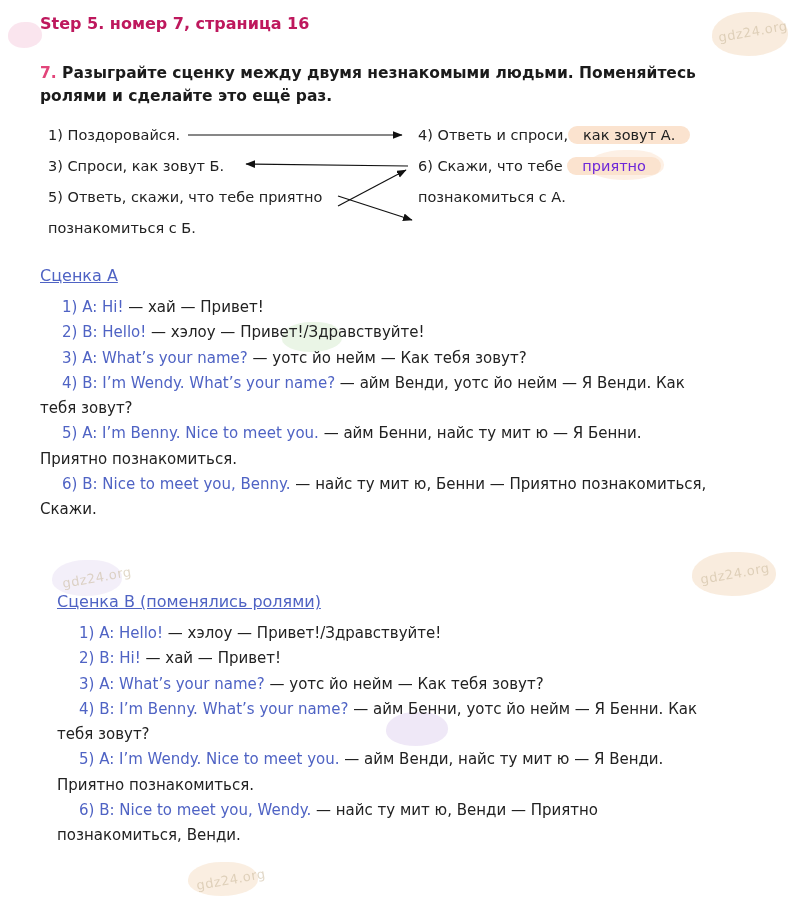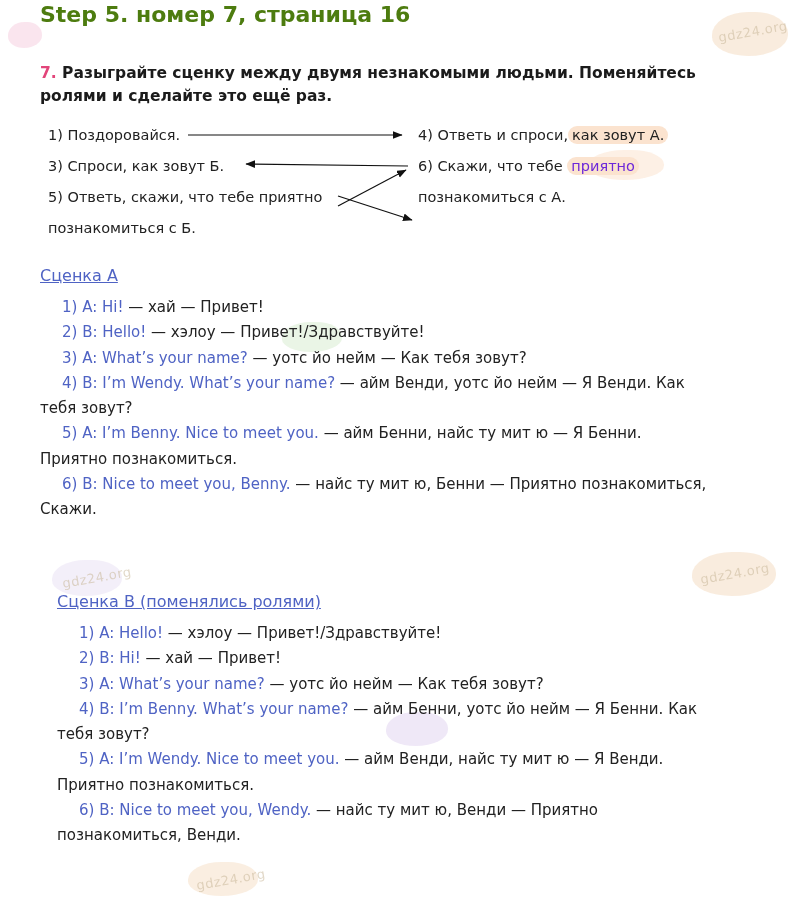--- a/index.html
+++ b/index.html
@@ -42,24 +42,24 @@
     transform: rotate(-10deg);
     pointer-events: none;
     z-index: 1;
     white-space: nowrap;
   }
 
   
   .title {
     position: absolute;
     left: 40px;
-    top: 2px;
-    font-size: 22px;
+    top: 14px;
+    font-size: 16px;
     font-weight: bold;
-    color: #4d7c0f;
+    color: #be185d;
     z-index: 3;
   }
 
   .task {
     position: absolute;
     left: 40px;
     top: 62px;
     width: 720px;
     font-size: 15.5px;
     font-weight: bold;
@@ -85,21 +85,21 @@
     font-size: 14.5px;
     line-height: 1.55;
   }
   .steps .col-l { left: 8px; width: 330px; }
   .steps .col-r { left: 378px; width: 330px; }
   .s-row { height: 31px; }
   .cont { height: 31px; }
   .hl-orange {
     background: #fbe3cf;
     border-radius: 9px;
-    padding: 1px 4px;
+    padding: 1px 15px;
   }
   .pink-text { color: #6d28d9; }
 
   .arrows {
     position: absolute;
     left: 0; top: 0;
     width: 720px;
     height: 125px;
     z-index: 2;
   }

